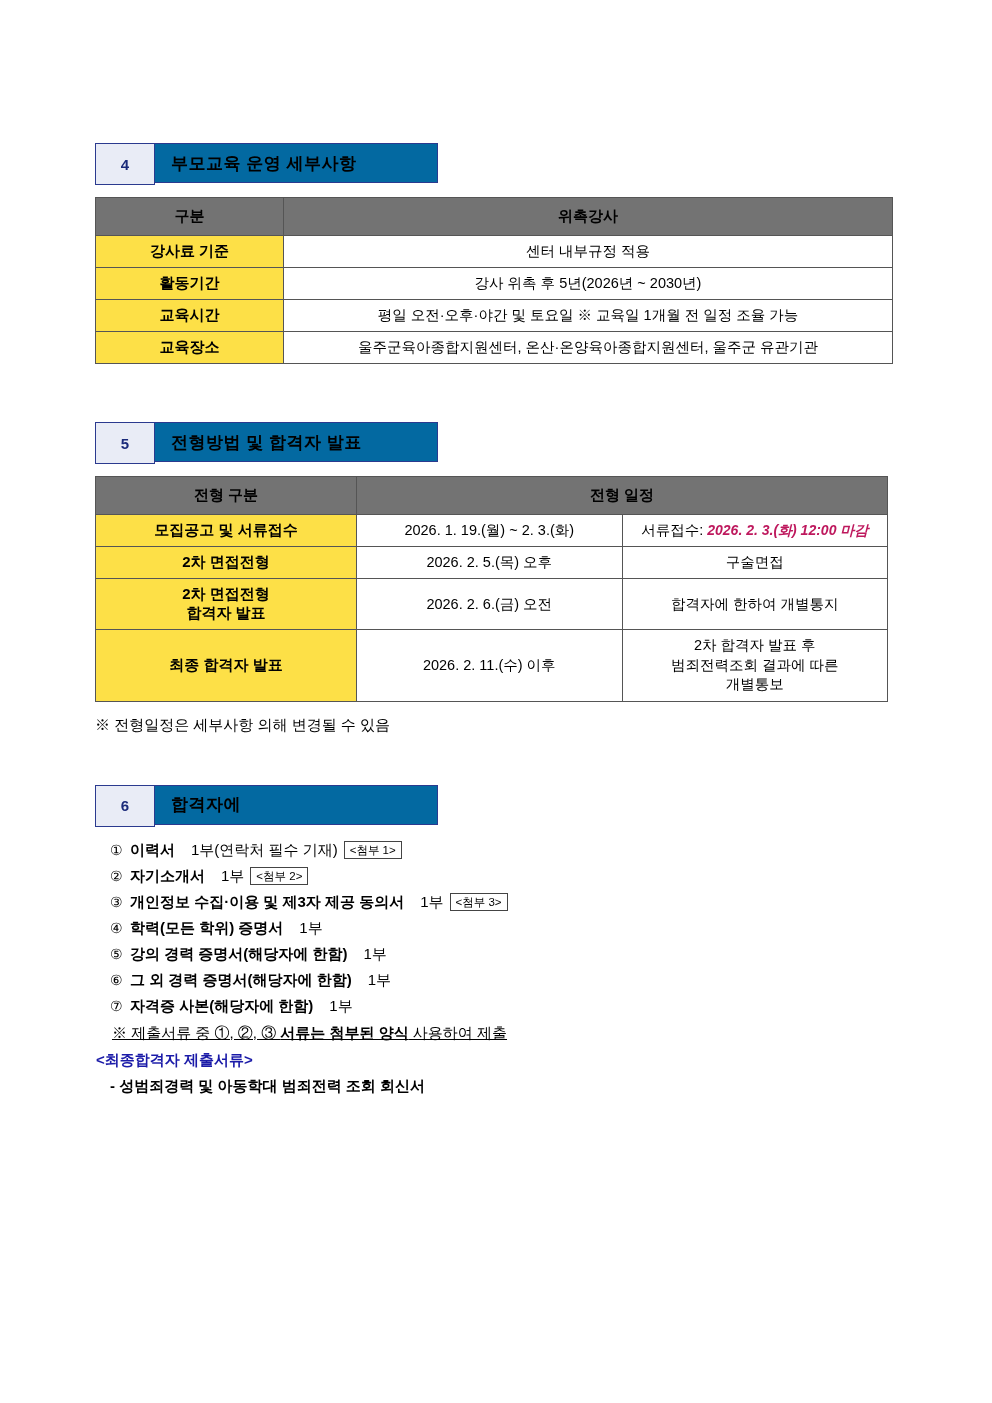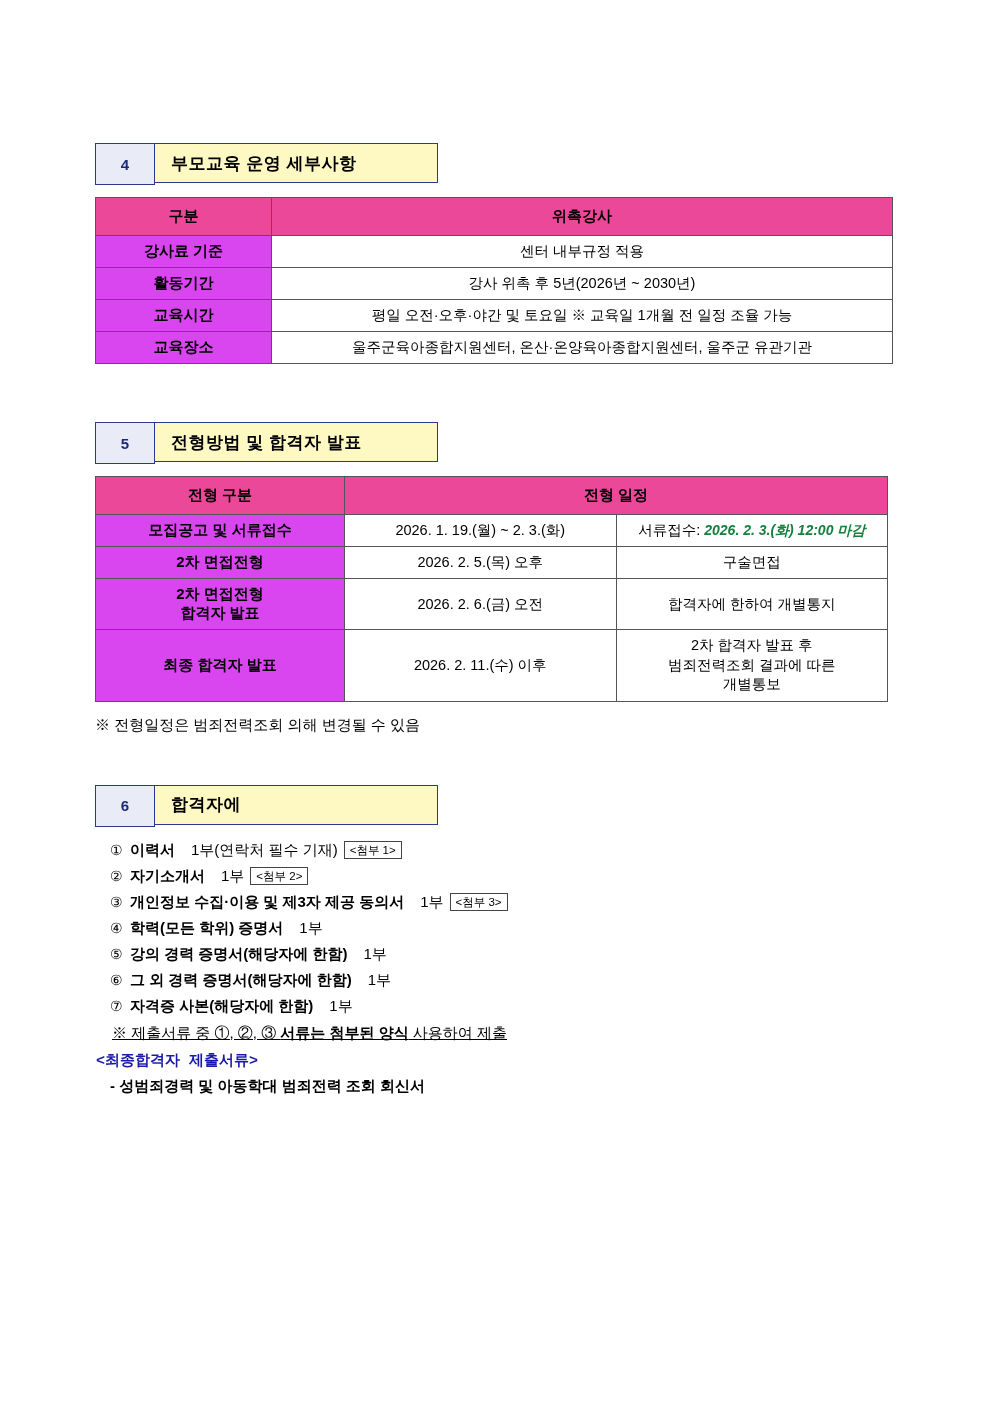--- a/index.html
+++ b/index.html
@@ -36,21 +36,21 @@
     align-items: center;
     justify-content: center;
     font-weight: bold;
     font-size: 15px;
     color: #1a2a7a;
   }
   .section-title {
     width: 283px;
     border: 1.5px solid #2b3a8f;
     border-left: none;
-    background: #fef9c3;
+    background: #0369a1;
     display: flex;
     align-items: center;
     padding-left: 16px;
     font-weight: bold;
     font-size: 17px;
     letter-spacing: 0.5px;
     box-sizing: border-box;
   }
   .section-head.tall .section-num,
   .section-head.tall .section-title { height: 40px; }
@@ -64,40 +64,40 @@
   table.t1 { width: 798px; }
   table.t2 { width: 793px; }
   th, td {
     border: 1px solid #555;
     font-size: 14.5px;
     text-align: center;
     vertical-align: middle;
     padding: 6px 4px;
   }
   thead th {
-    background: #ec4899;
-    font-weight: bold;
-    font-size: 15px;
-    padding: 9px 10px;
+    background: #737373;
+    font-weight: bold;
+    font-size: 15px;
+    padding: 9px 16px;
   }
   td.hdrcell {
-    background: #d946ef;
+    background: #fde047;
     font-weight: bold;
     font-size: 15px;
   }
   .t1 td.body { border-left: none; }
   .note {
     margin-left: 95px;
     margin-top: 14px;
     font-size: 15px;
   }
 
   
   .blue-ital {
-    color: #15803d;
+    color: #be185d;
     font-style: italic;
     font-weight: bold;
     font-size: 14px;
   }
 
   
   .doc-list {
     margin-left: 110px;
     margin-top: 14px;
   }
@@ -136,21 +136,20 @@
     color: #000000;
     font-weight: bold;
   }
   .underline-seg { text-decoration: underline; }
   .final-head {
     color: #1a1aa8;
     font-weight: bold;
     font-size: 15px;
     margin-top: 8px;
     margin-left: -14px;
-    font-family: Liberation Mono, monospace;
   }
   .final-item {
     font-size: 15px;
     font-weight: bold;
     margin-top: 7px;
     margin-left: 0px;
   }
 
   .sp-a { height: 143px; }
   .sp-b { height: 12px; }
@@ -237,21 +236,21 @@
       <tr>
         <td class="hdrcell" style="white-space:pre-line">최종 합격자 발표</td>
         <td>2026. 2. 11.(수) 이후</td>
         <td style="white-space:pre-line; line-height:1.35">2차 합격자 발표 후
 범죄전력조회 결과에 따른
 개별통보</td>
       </tr>
     </tbody>
   </table>
 
-  <div class="note">※ 전형일정은 범죄전력조회 의해 변경될 수 있음</div>
+  <div class="note">※ 전형일정은 세부사항 의해 변경될 수 있음</div>
 
   <div class="sp-e"></div>
 
   <div class="section-head tall">
     <div class="section-num">6</div>
     <div class="section-title">합격자에</div>
   </div>
 
   <div class="doc-list">
 

